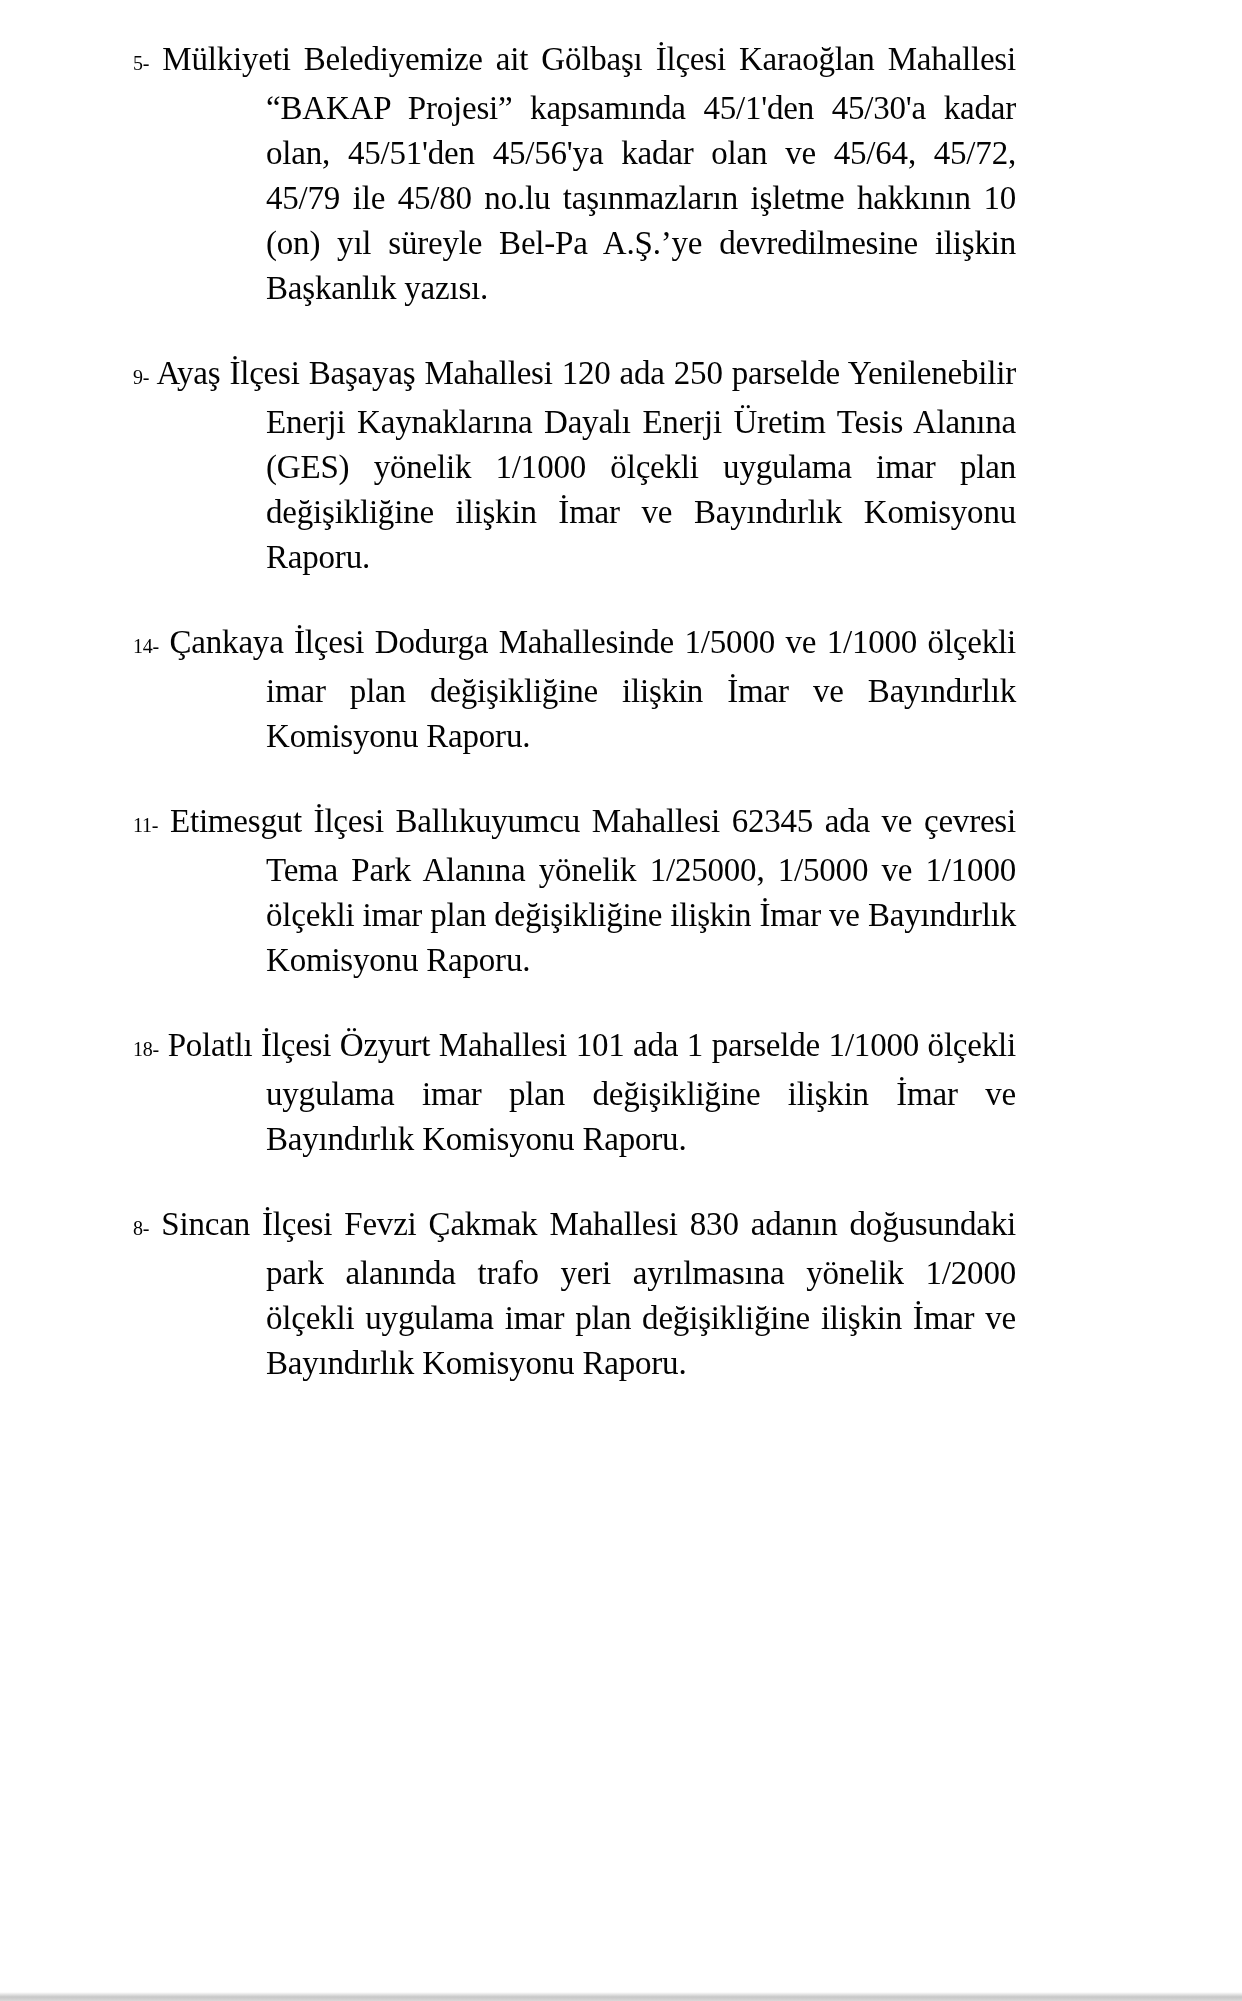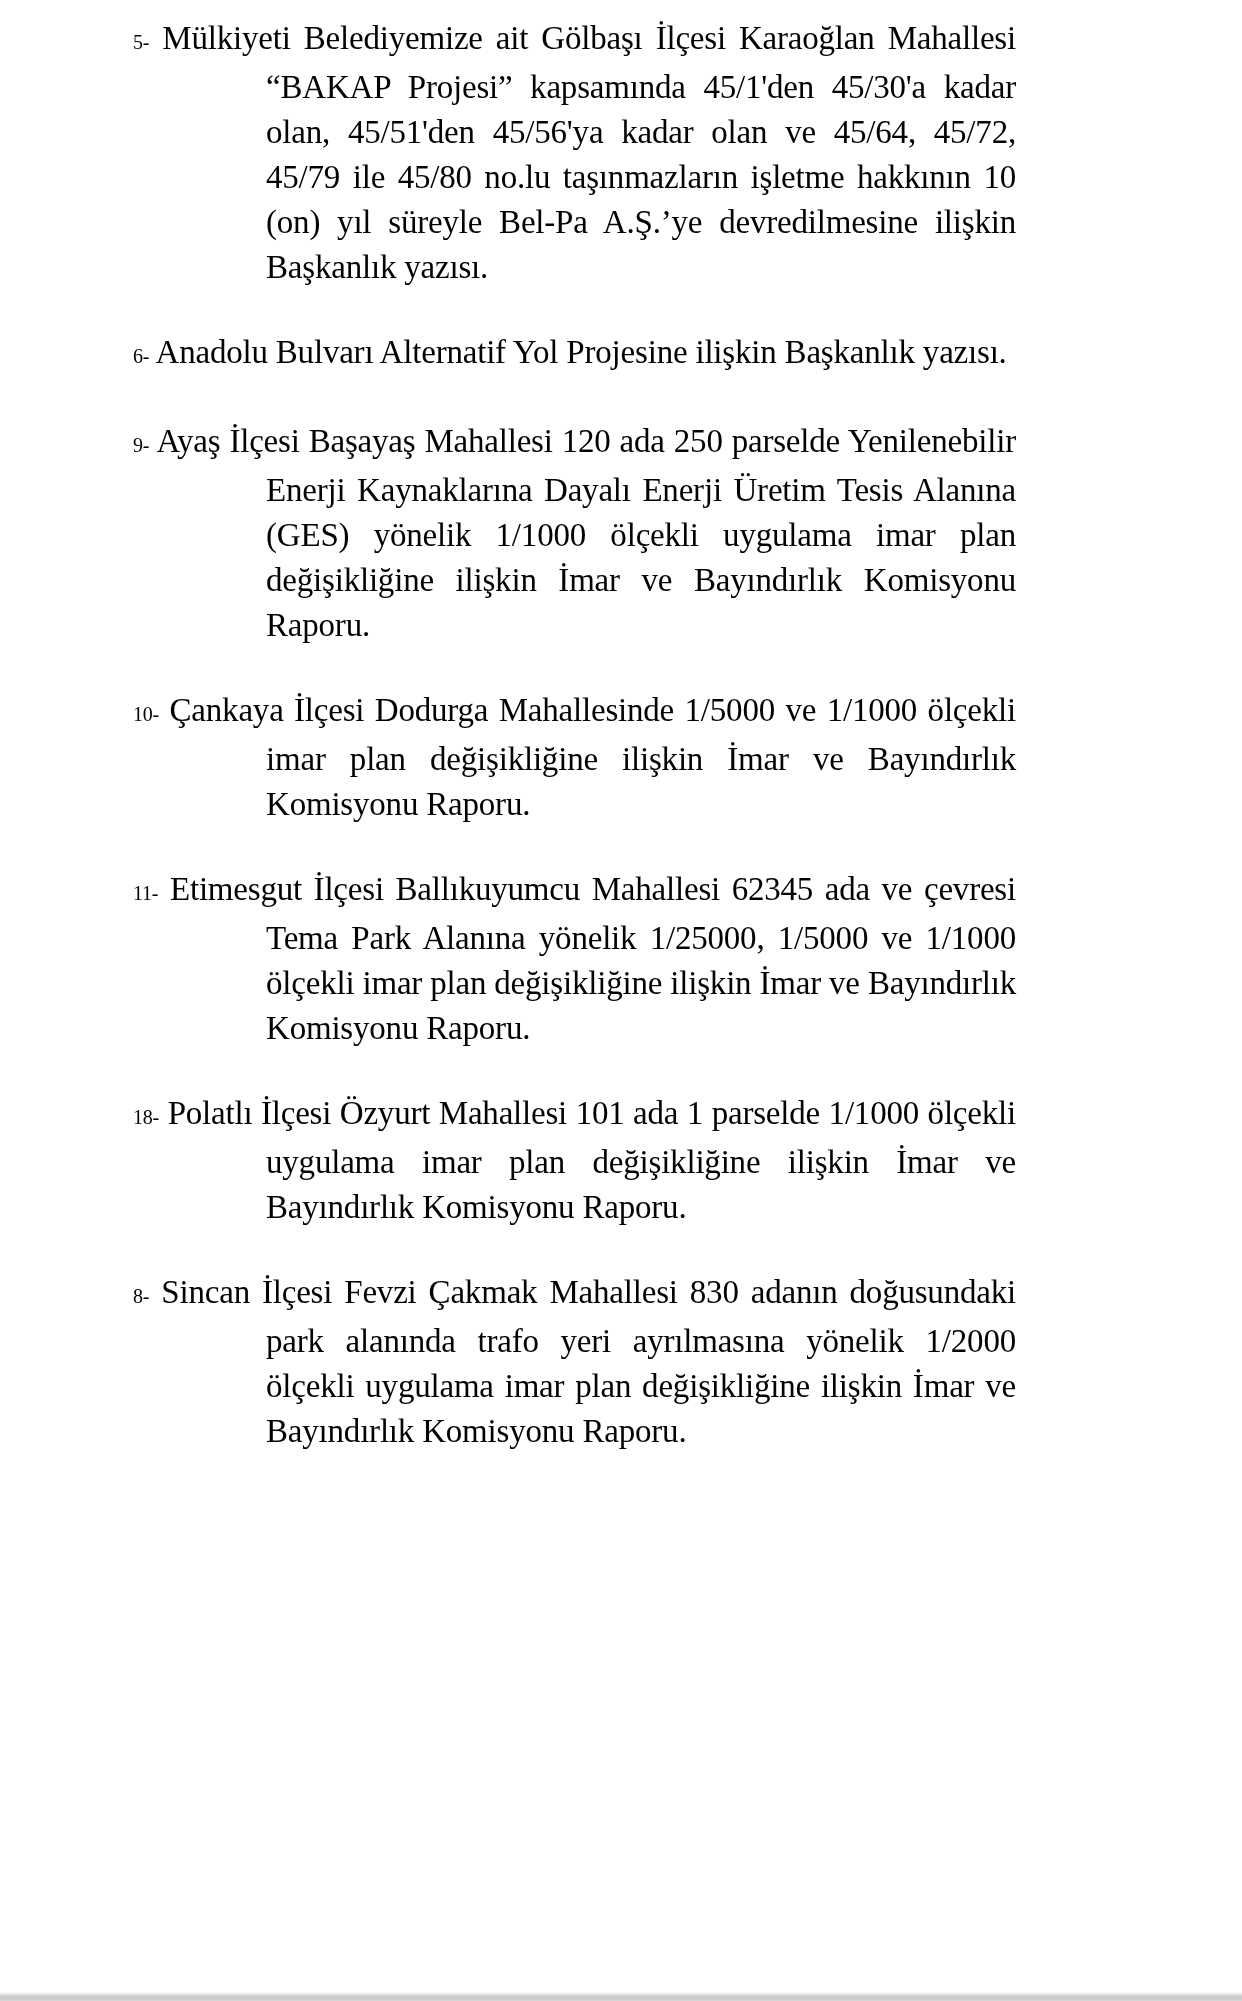--- a/index.html
+++ b/index.html
@@ -11,21 +11,21 @@
     position: relative;
     width: 1242px;
     height: 2001px;
     background: #ffffff;
     overflow: hidden;
     font-family: "Liberation Serif", serif;
     color: #030303;
   }
   .content {
     position: absolute;
-    top: 16px;
+    top: 37px;
     left: 0;
     width: 1148px;
   }
   .item {
     margin: 0 132px 40px 266px;
     text-indent: -133px;
     text-align: justify;
     font-size: 33px;
     line-height: 45px;
     letter-spacing: -0.2px;
@@ -46,27 +46,26 @@
   }
 </style>
 </head>
 <body>
 
 <div class="page">
   <div class="content">
 
     <p class="item"><span class="num">5-</span> <span>Mülkiyeti Belediyemize ait Gölbaşı İlçesi Karaoğlan Mahallesi “BAKAP Projesi” kapsamında 45/1'den 45/30'a kadar olan, 45/51'den 45/56'ya kadar olan ve 45/64, 45/72, 45/79 ile 45/80 no.lu taşınmazların işletme hakkının 10 (on) yıl süreyle Bel-Pa A.Ş.’ye devredilmesine ilişkin Başkanlık yazısı.</span></p>
 
-    <p class="item"><span class="num">6-</span> <span>Anadolu Bulvarı Alternatif Yol Projesine ilişkin Başkanlık yazısı.</span></p>
 
 
 
     <p class="item"><span class="num">9-</span> <span>Ayaş İlçesi Başayaş Mahallesi 120 ada 250 parselde Yenilenebilir Enerji Kaynaklarına Dayalı Enerji Üretim Tesis Alanına (GES) yönelik 1/1000 ölçekli uygulama imar plan değişikliğine ilişkin İmar ve Bayındırlık Komisyonu Raporu.</span></p>
 
-    <p class="item"><span class="num">10-</span> <span>Çankaya İlçesi Dodurga Mahallesinde 1/5000 ve 1/1000 ölçekli imar plan değişikliğine ilişkin İmar ve Bayındırlık Komisyonu Raporu.</span></p>
+    <p class="item"><span class="num">14-</span> <span>Çankaya İlçesi Dodurga Mahallesinde 1/5000 ve 1/1000 ölçekli imar plan değişikliğine ilişkin İmar ve Bayındırlık Komisyonu Raporu.</span></p>
 
     <p class="item"><span class="num">11-</span> <span>Etimesgut İlçesi Ballıkuyumcu Mahallesi 62345 ada ve çevresi Tema Park Alanına yönelik 1/25000, 1/5000 ve 1/1000 ölçekli imar plan değişikliğine ilişkin İmar ve Bayındırlık Komisyonu Raporu.</span></p>
 
     <p class="item"><span class="num">18-</span> <span>Polatlı İlçesi Özyurt Mahallesi 101 ada 1 parselde 1/1000 ölçekli uygulama imar plan değişikliğine ilişkin İmar ve Bayındırlık Komisyonu Raporu.</span></p>
 
     <p class="item"><span class="num">8-</span> <span>Sincan İlçesi Fevzi Çakmak Mahallesi 830 adanın doğusundaki park alanında trafo yeri ayrılmasına yönelik 1/2000 ölçekli uygulama imar plan değişikliğine ilişkin İmar ve Bayındırlık Komisyonu Raporu.</span></p>
 
 
   </div>
 

